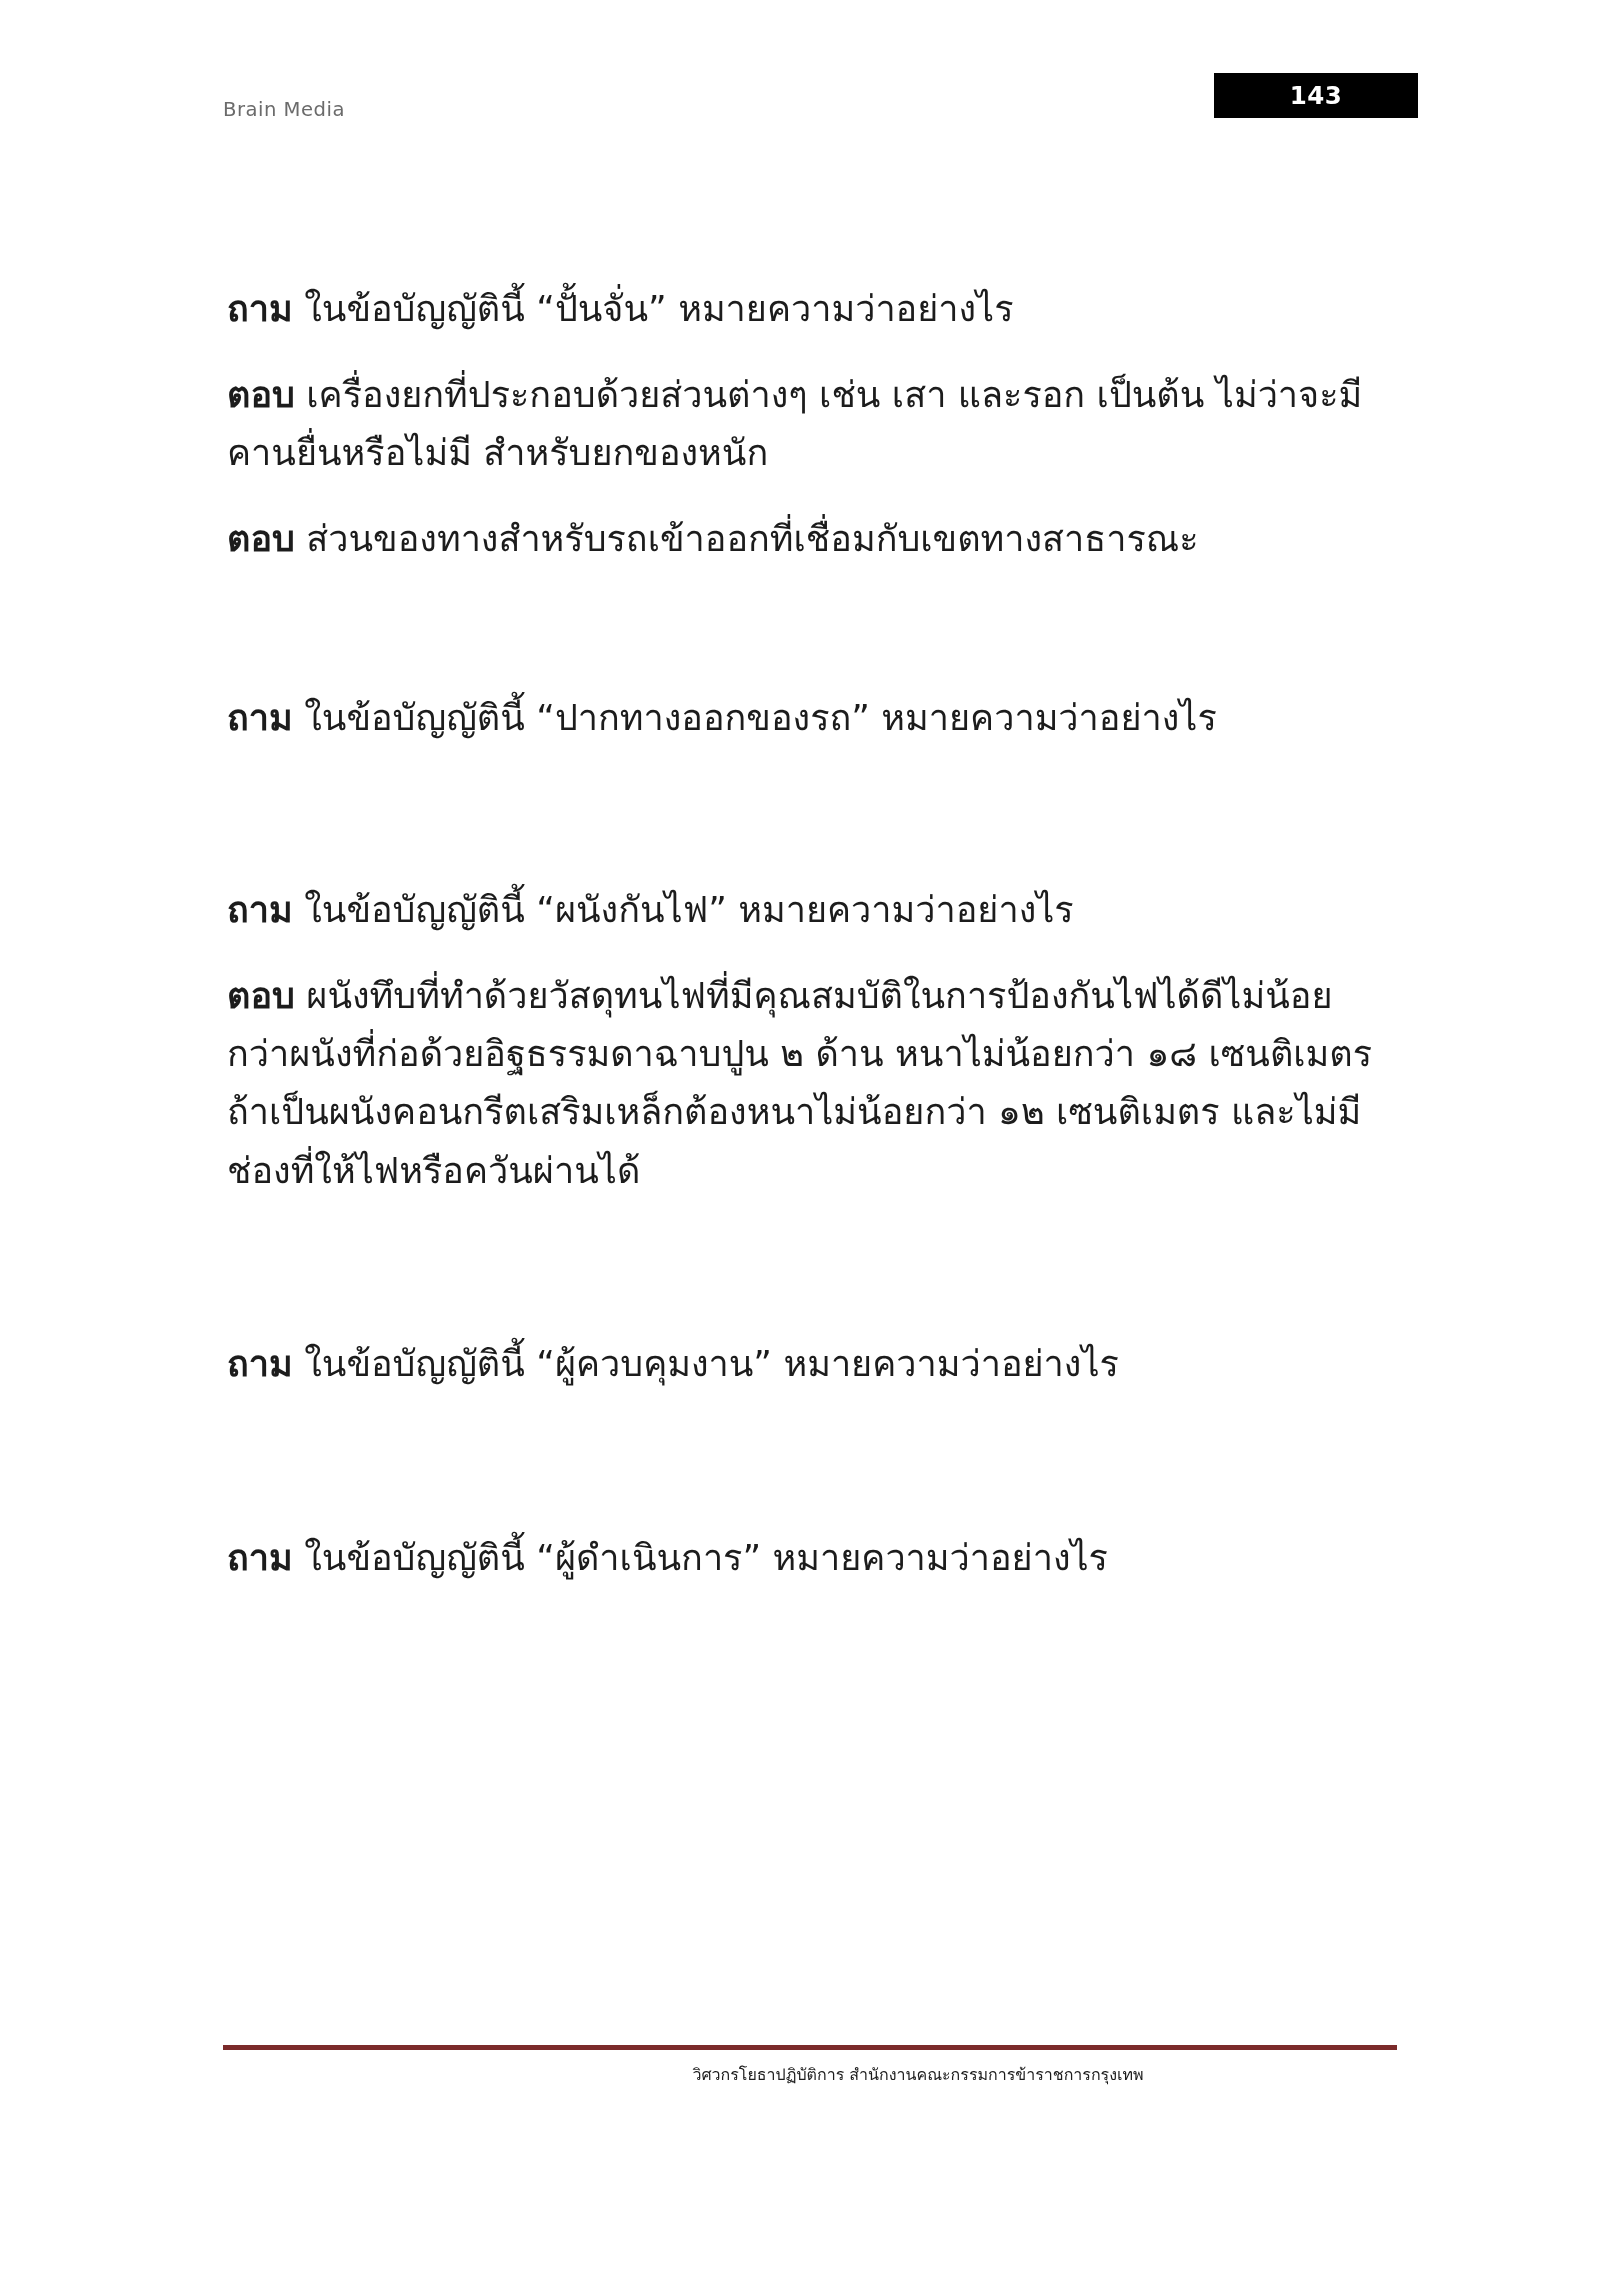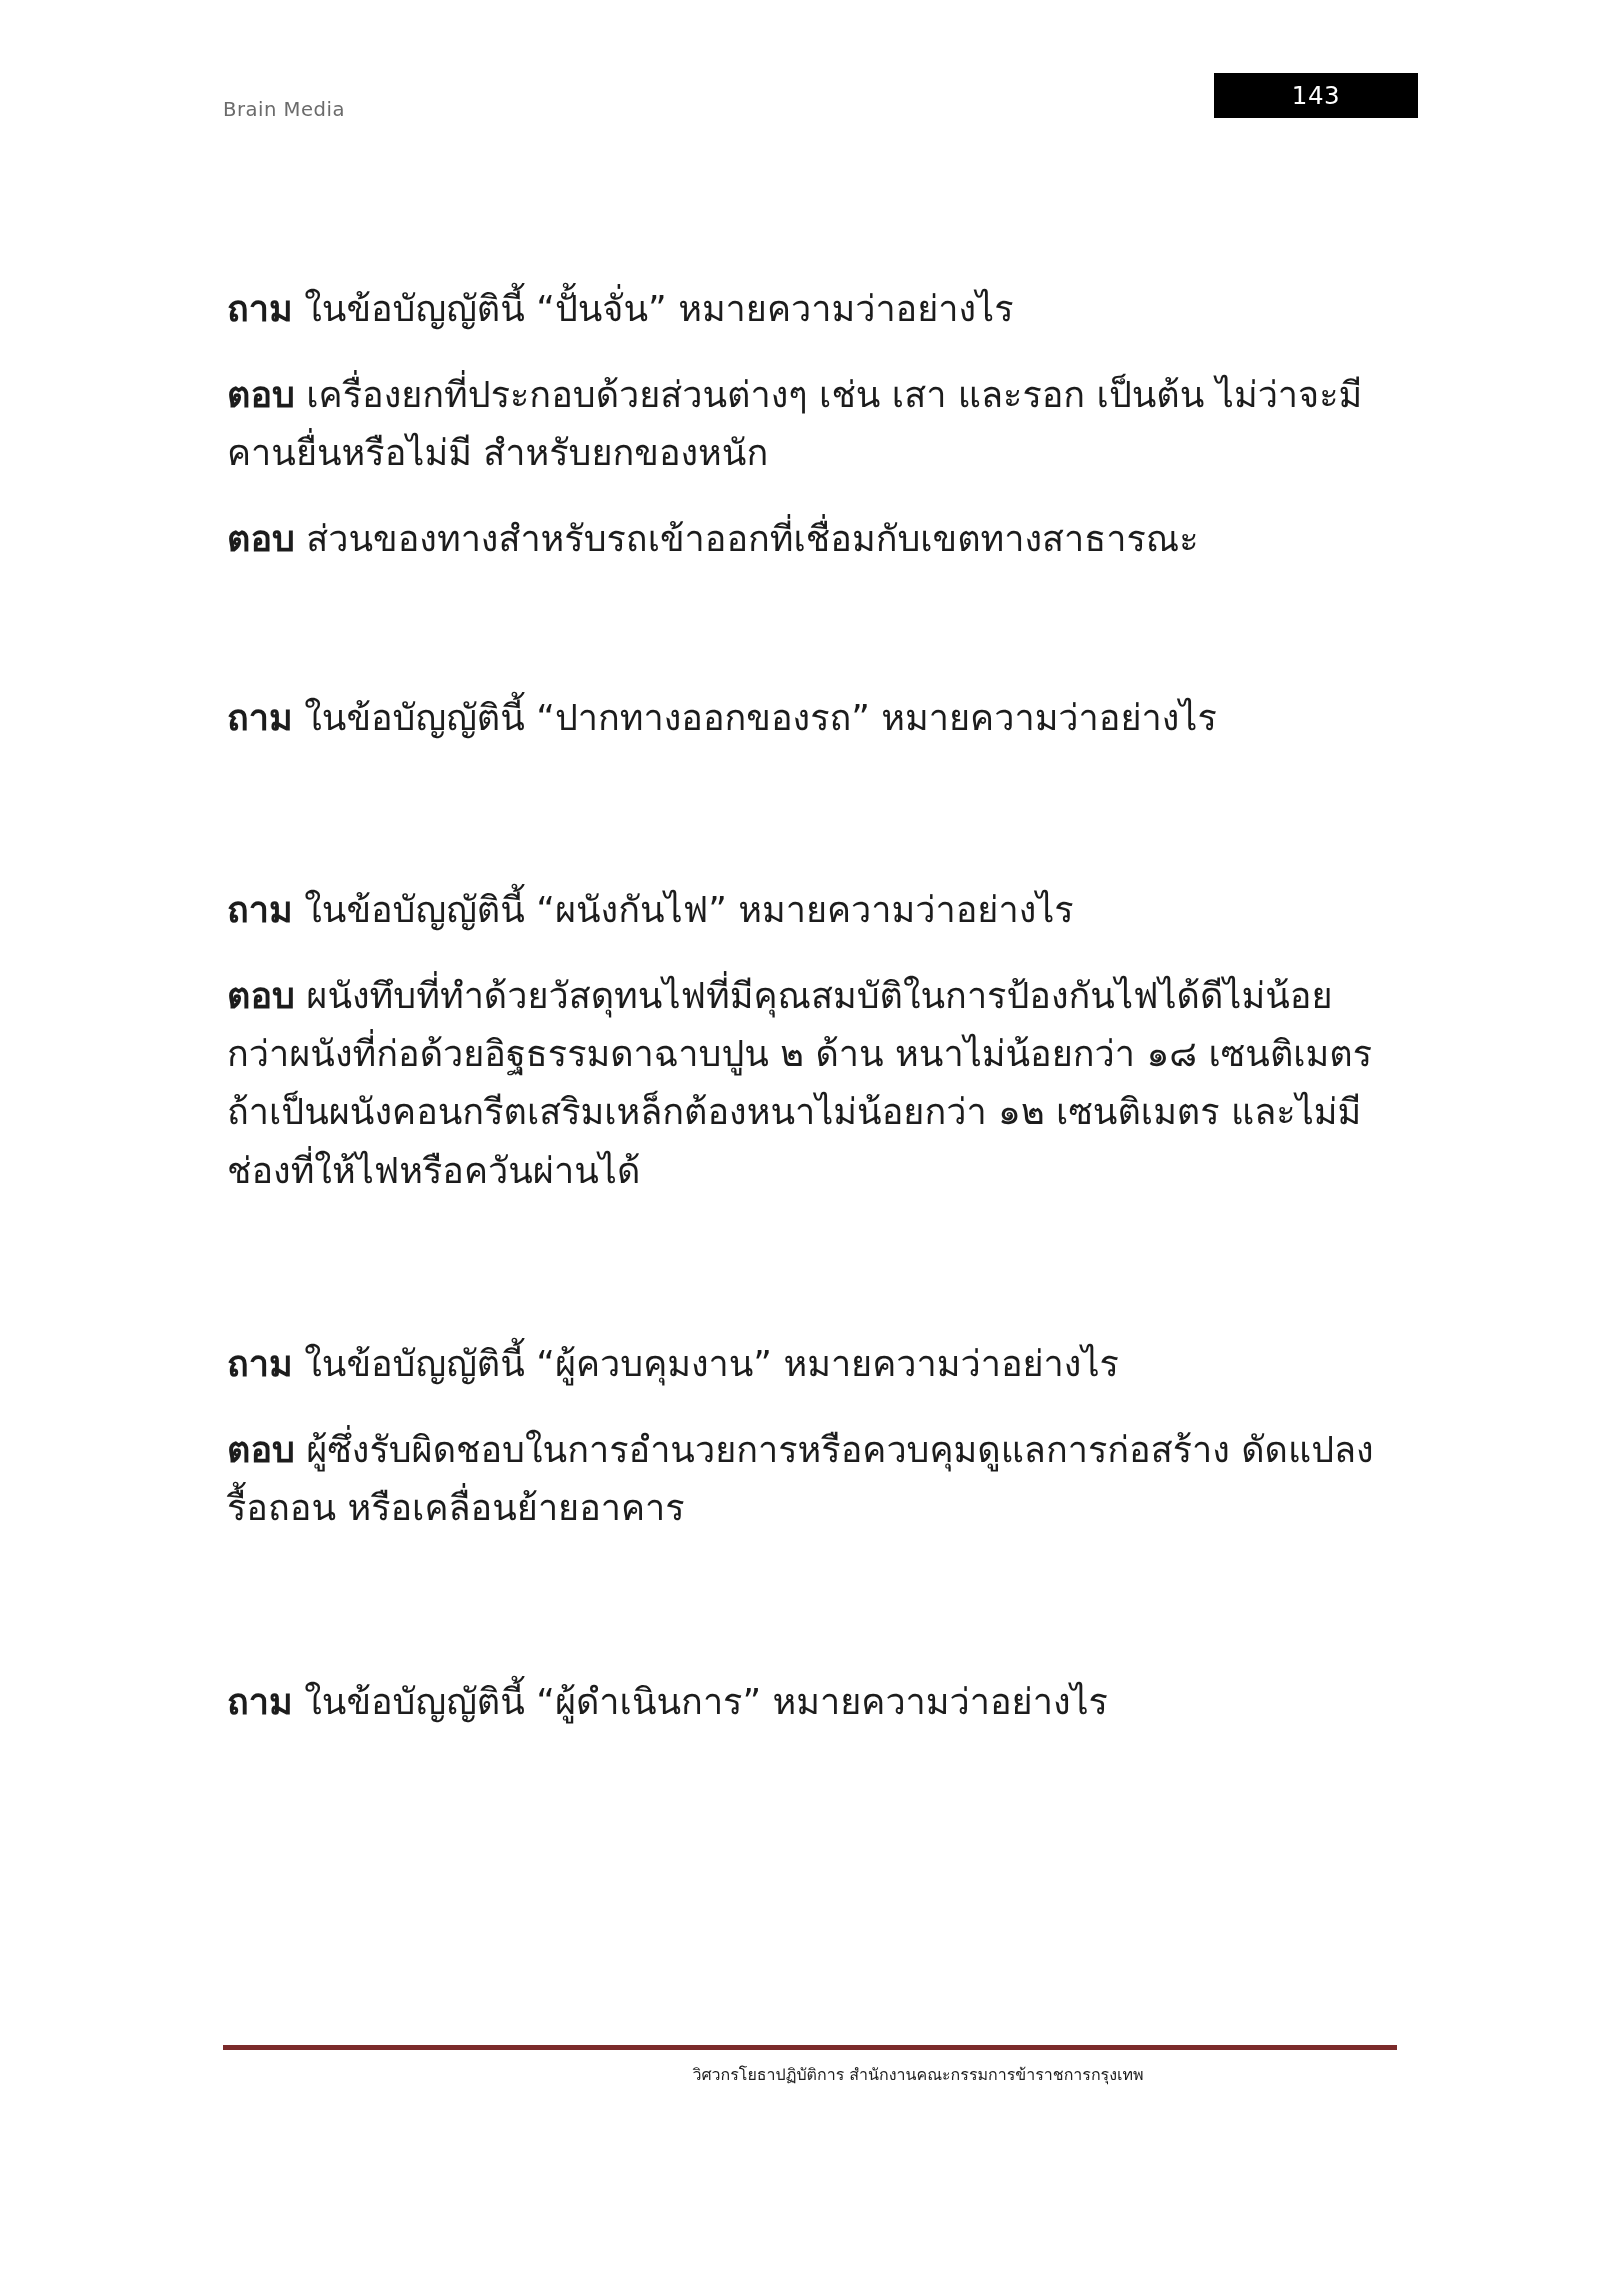--- a/index.html
+++ b/index.html
@@ -35,21 +35,21 @@
     right: 0px;
     top: 73px;
     width: 204px;
     height: 45px;
     background: #000000;
     color: #ffffff;
     display: flex;
     align-items: center;
     justify-content: center;
     font-size: 24.5px;
-    font-weight: normal;
+    font-weight: bold;
     letter-spacing: 0.5px;
   }
 
   
   .content {
     position: absolute;
     left: 227px;
     top: 280px;
     width: 1166px;
   }
@@ -138,23 +138,20 @@
         <span class="lbl">ตอบ</span><span> ผนังทึบที่ทำด้วยวัสดุทนไฟที่มีคุณสมบัติในการป้องกันไฟได้ดีไม่น้อยกว่าผนังที่ก่อด้วยอิฐธรรมดาฉาบปูน ๒ ด้าน หนาไม่น้อยกว่า ๑๘ เซนติเมตร ถ้าเป็นผนังคอนกรีตเสริมเหล็กต้องหนาไม่น้อยกว่า ๑๒ เซนติเมตร และไม่มีช่องที่ให้ไฟหรือควันผ่านได้</span>
       </div>
     </div>
 
     <div class="gap-xl"></div>
 
     <div class="qa-block">
       <div class="line q">
         <span class="lbl">ถาม</span><span> ในข้อบัญญัตินี้ “ผู้ควบคุมงาน” หมายความว่าอย่างไร</span>
       </div>
-      <div class="line a">
-        <span class="lbl">ตอบ</span><span> ผู้ซึ่งรับผิดชอบในการอำนวยการหรือควบคุมดูแลการก่อสร้าง  ดัดแปลง  รื้อถอน  หรือเคลื่อนย้ายอาคาร</span>
-      </div>
     </div>
 
     <div class="gap-xl"></div>
 
     <div class="qa-block">
       <div class="line q">
         <span class="lbl">ถาม</span><span> ในข้อบัญญัตินี้ “ผู้ดำเนินการ” หมายความว่าอย่างไร</span>
       </div>
     </div>
 

